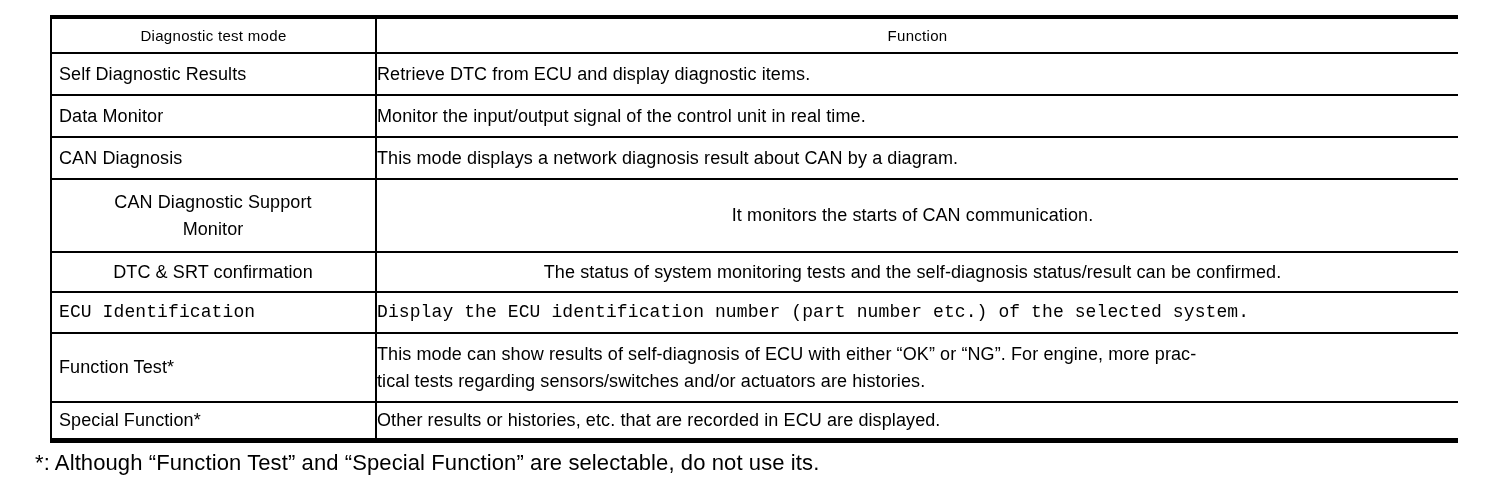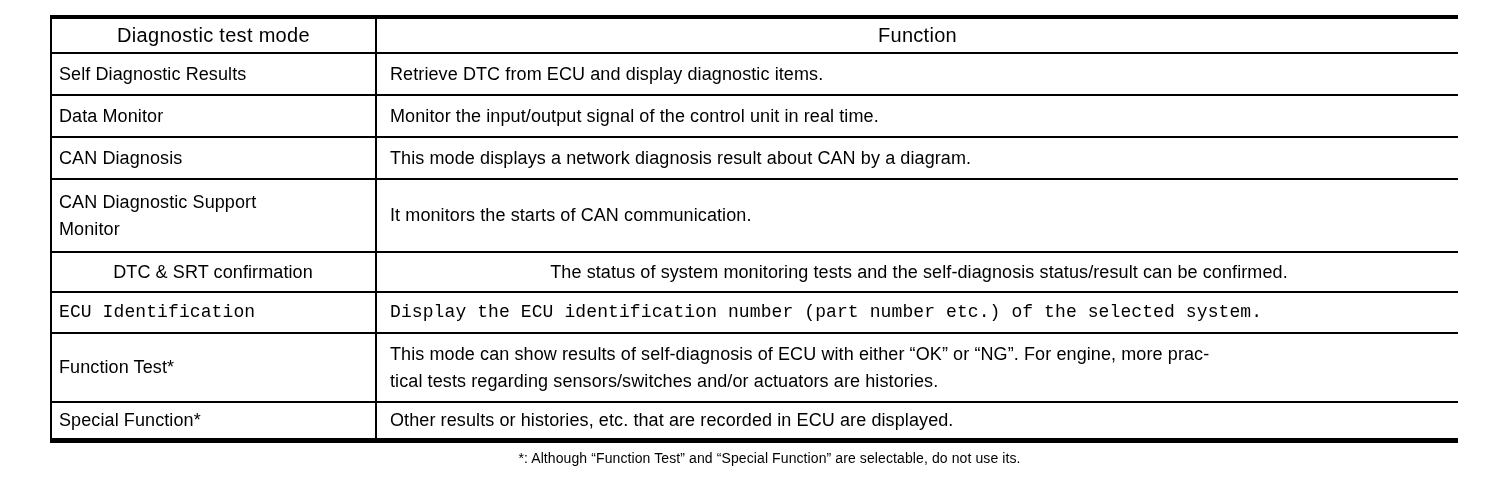--- a/index.html
+++ b/index.html
@@ -24,56 +24,54 @@
     margin-left: 50px;
     border-top: 4px solid #000;
     border-bottom: 5px solid #000;
     border-left: 2px solid #000;
     border-right: 0;
   }
   table.spec-table col.col-mode { width: 325px; }
   table.spec-table col.col-func { width: 1082px; }
   thead tr { height: 36px; }
   thead th {
-    font-size: 20px;
+    font-size: 15px;
     font-weight: normal;
     text-align: center;
     vertical-align: middle;
     letter-spacing: 0.3px;
   }
   thead th.mode-col { border-right: 2px solid #000; }
   tbody td {
     border-top: 2px solid #000;
     font-size: 18px;
     vertical-align: middle;
     white-space: pre-line;
     line-height: 1.45;
     letter-spacing: 0.1px;
   }
   tbody td.mode-cell {
     border-right: 2px solid #000;
     padding-left: 7px;
     padding-right: 8px;
   }
   tbody td.function-cell {
-    padding-left: 13px;
     padding-right: 10px;
   }
   tbody tr { height: 42px; }
-  tbody tr:nth-child(4) { height: 73px; }
+  tbody tr:nth-child(4) { height: 73px; text-align: center; }
   tbody tr:nth-child(5) { height: 40px; text-align: center; }
   tbody tr:nth-child(6) { height: 41px; font-family: Liberation Mono, monospace; }
   tbody tr:nth-child(7) { height: 69px; }
   tbody tr:nth-child(8) { height: 38px; }
   .footnote {
     margin-left: 35px;
     margin-top: 7px;
-    font-size: 14px;
+    font-size: 22px;
     letter-spacing: 0.1px;
-    text-align: center;
   }
 </style>
 </head>
 <body>
 
 <div class="page">
 
   <table class="spec-table">
     <colgroup>
       <col class="col-mode">

